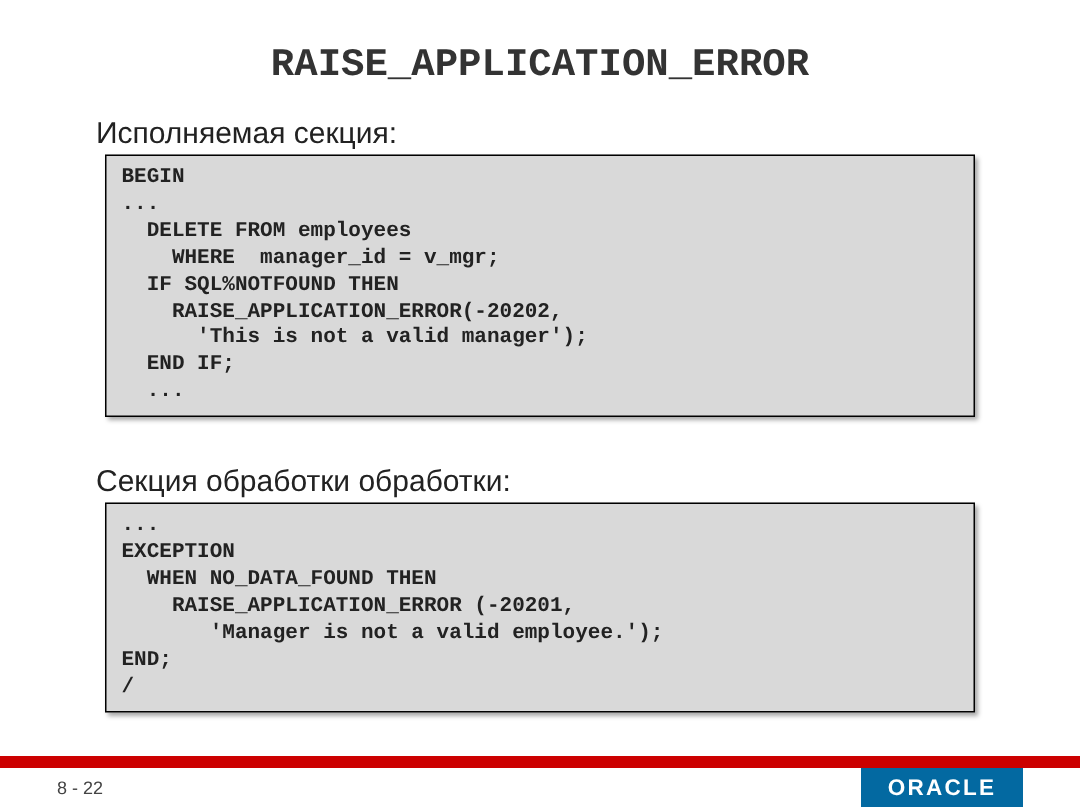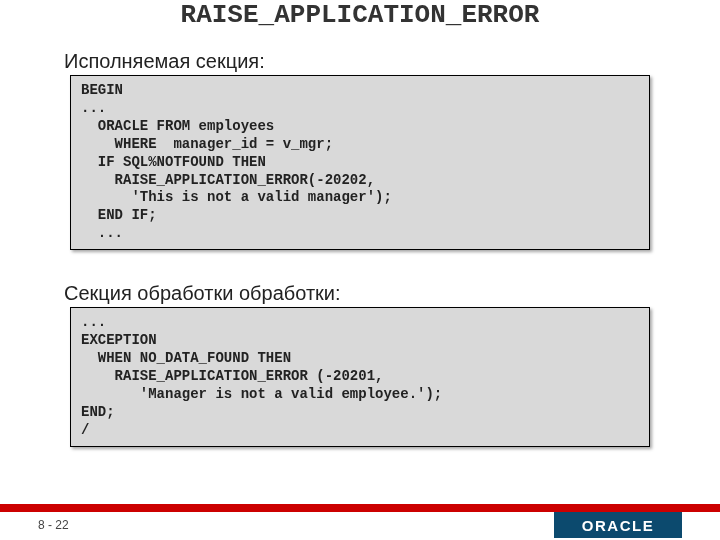--- a/index.html
+++ b/index.html
@@ -17,20 +17,21 @@
     height: 540px;
     position: relative;
     box-sizing: border-box;
   }
   .title {
     text-align: center;
     font-family: "Courier New", Courier, monospace;
     font-weight: bold;
     font-size: 26px;
     color: #333;
+    padding-top: 28px;
     padding-bottom: 20px;
   }
   .section-label {
     font-family: Arial, Helvetica, sans-serif;
     font-size: 20px;
     color: #222;
     margin-left: 64px;
     margin-bottom: 2px;
   }
   .code-box {
@@ -70,44 +71,44 @@
     left: 38px;
     bottom: 8px;
     font-size: 12px;
     color: #444;
     font-family: Arial, Helvetica, sans-serif;
   }
   .oracle-logo {
     position: absolute;
     right: 38px;
     bottom: 2px;
-    width: 128px;
+    width: 108px;
     height: 26px;
-    background: #0c4a6e;
+    background: #0369a1;
     color: #fff;
     font-family: Arial, Helvetica, sans-serif;
     font-weight: bold;
     font-size: 15px;
     letter-spacing: 1.5px;
     display: flex;
     align-items: center;
     justify-content: center;
   }
 </style>
 </head>
 <body>
 
 <div class="slide">
 
   <div class="title">RAISE_APPLICATION_ERROR</div>
 
   <div class="section-label">Исполняемая секция:</div>
   <div class="code-box">BEGIN
 ...
-  ORACLE FROM employees
+  DELETE FROM employees
     WHERE  manager_id = v_mgr;
   IF SQL%NOTFOUND THEN
     RAISE_APPLICATION_ERROR(-20202,
       'This is not a valid manager');
   END IF;
   ...</div>
 
   <div class="gap"></div>
 
   <div class="section-label">Секция обработки обработки:</div>

